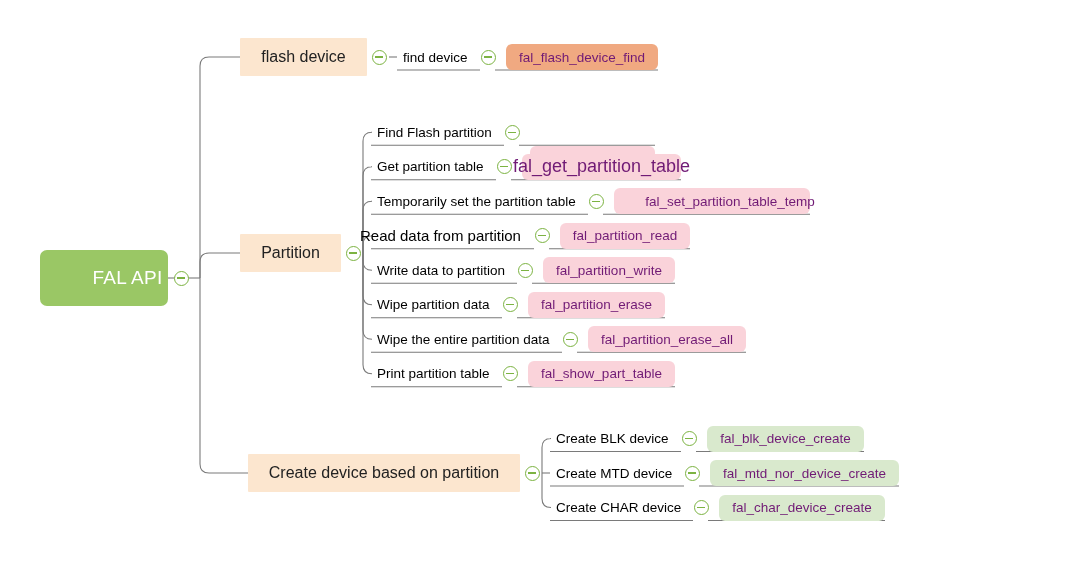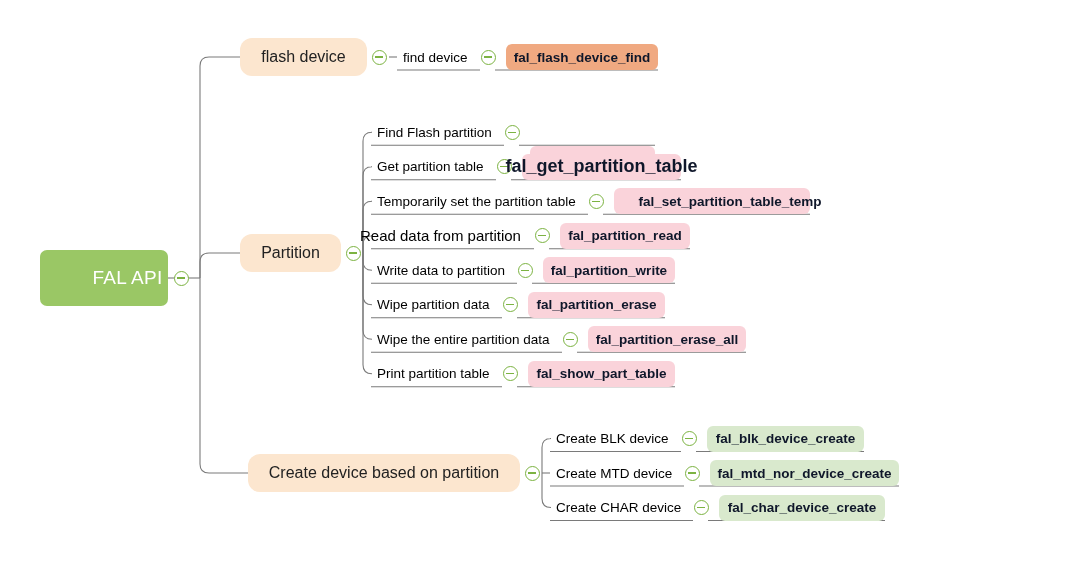--- a/index.html
+++ b/index.html
@@ -40,40 +40,39 @@
   .root {
     background: #9ac765;
     color: #ffffff;
     border-radius: 7px;
     font-size: 19px;
     letter-spacing: .3px;
   }
   
   .branch {
     background: #fce6cf;
-    border-radius: 12px;
+    border-radius: 1px;
     font-size: 16px;
     color: #222222;
     justify-content: center;
   }
   
   .leaf-label {
     font-size: 13.5px;
     color: #000000;
     justify-content: flex-start;
     padding-left: 2px;
     text-align: center;
   }
   
   .badge {
     border-radius: 6px;
     font-size: 13.5px;
-    color: #0f172a;
+    color: #701a75;
     justify-content: center;
-    font-weight: bold;
   }
   .badge.salmon { background: #f0a981; }
   .badge.pink   { background: #fad3da; }
   .badge.green  { background: #d9e9cd; }
 
   
   .toggle {
     position: absolute;
     width: 15px;
     height: 15px;

